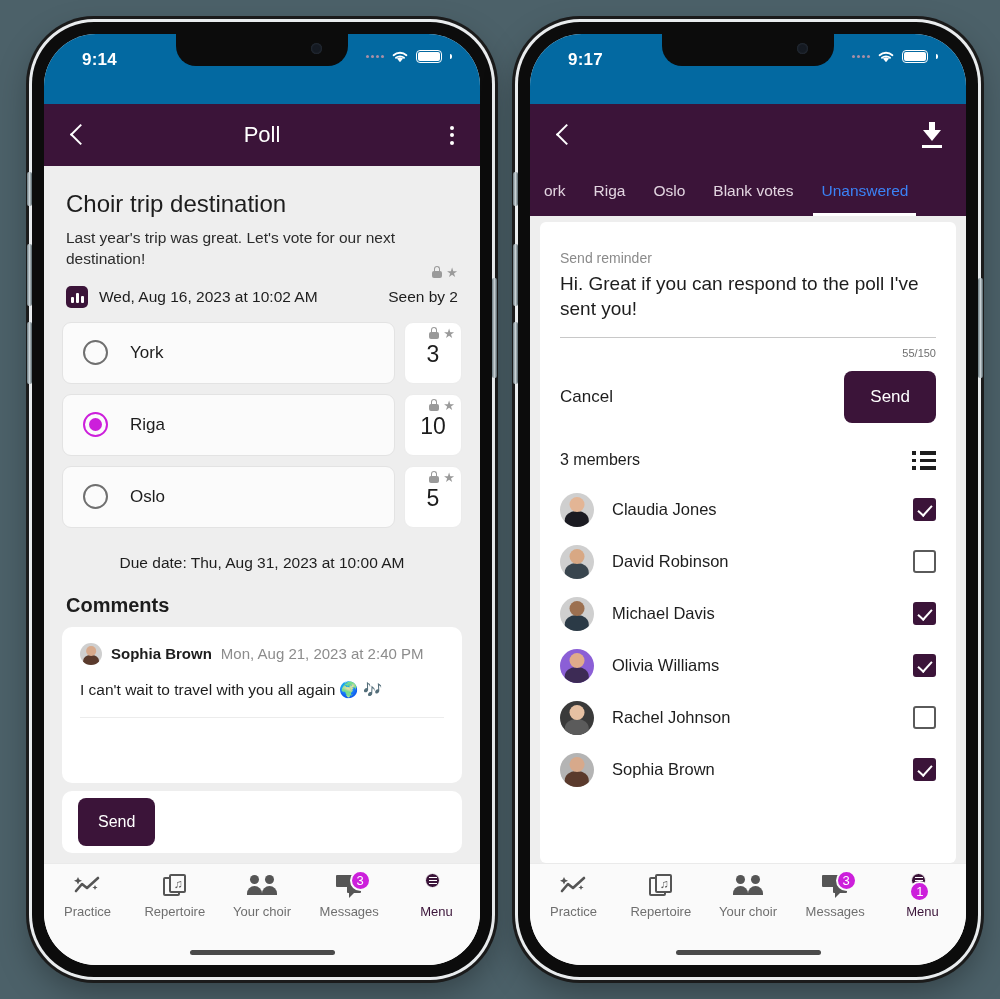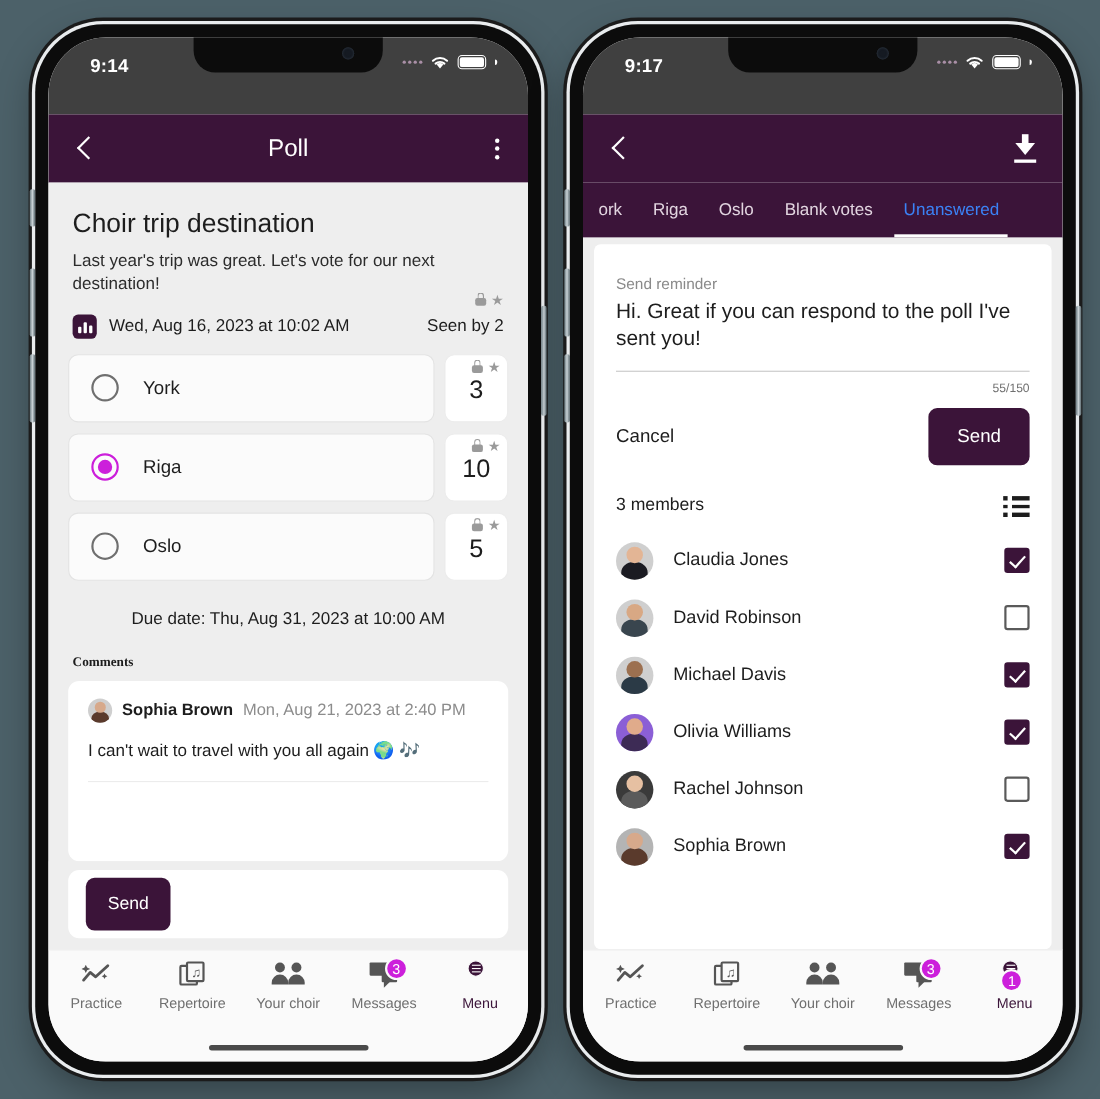--- a/index.html
+++ b/index.html
@@ -30,21 +30,21 @@
 
   .screen {
     position: absolute; left: 12px; top: 12px;
     width: 436px; height: 931px;
     border-radius: 52px; overflow: hidden;
     background: #ffffff;
     display: flex; flex-direction: column;
   }
 
   
-  .topbar { position: relative; background: #404040; height: 70px; flex: none; }
+  .topbar { position: relative; background: #0369a1; height: 70px; flex: none; }
   .notch {
     position: absolute; left: 50%; transform: translateX(-50%); top: -2px;
     width: 172px; height: 34px; background: #0c0c0c;
     border-bottom-left-radius: 20px; border-bottom-right-radius: 20px;
   }
   .notch-cam {
     position: absolute; right: 26px; top: 11px; width: 11px; height: 11px;
     border-radius: 50%; background: #151a22; box-shadow: inset 0 0 2px #3a4450;
   }
   .clock {
@@ -128,21 +128,21 @@
   .radio.on::after { content:""; width: 13px; height: 13px; border-radius: 50%; background: #cc1fdb; }
   .opt-label { font-size: 17px; color: #1d1d1d; margin-left: 22px; }
   .count-card {
     width: 58px; background: #fff; border: 1px solid #ececec; border-radius: 9px;
     display: flex; flex-direction: column; align-items: center; padding-top: 4px; position: relative; flex: none;
   }
   .count-card .lockstar { align-self: flex-end; margin-right: 6px; }
   .count-num { font-size: 23px; color: #1d1d1d; margin-top: 1px; }
 
   .duedate { text-align: center; font-size: 15.5px; color: #1d1d1d; padding: 26px 10px 0; }
-  .comments-h { font-size: 12px; font-weight: bold; color: #1d1d1d; padding: 22px 22px 0; font-family: Liberation Serif, serif; }
+  .comments-h { font-size: 20px; font-weight: bold; color: #1d1d1d; padding: 22px 22px 0; }
   .comment-card {
     margin: 10px 18px 0; background: #fff; border-radius: 10px; padding: 16px 18px 0;
     flex: 1 1 auto; min-height: 0;
   }
   .cmt-head { display: flex; align-items: center; gap: 9px; }
   .avatar { border-radius: 50%; flex: none; background: #cfcfcf; overflow: hidden; position: relative; }
   .av-22 { width: 22px; height: 22px; }
   .av-34 { width: 34px; height: 34px; }
   .av-face { position: absolute; left: 50%; bottom: -16%; transform: translateX(-50%); width: 72%; height: 62%; border-radius: 45% 45% 0 0; }
   .av-head { position: absolute; left: 50%; top: 14%; transform: translateX(-50%); width: 44%; height: 44%; border-radius: 50%; }

